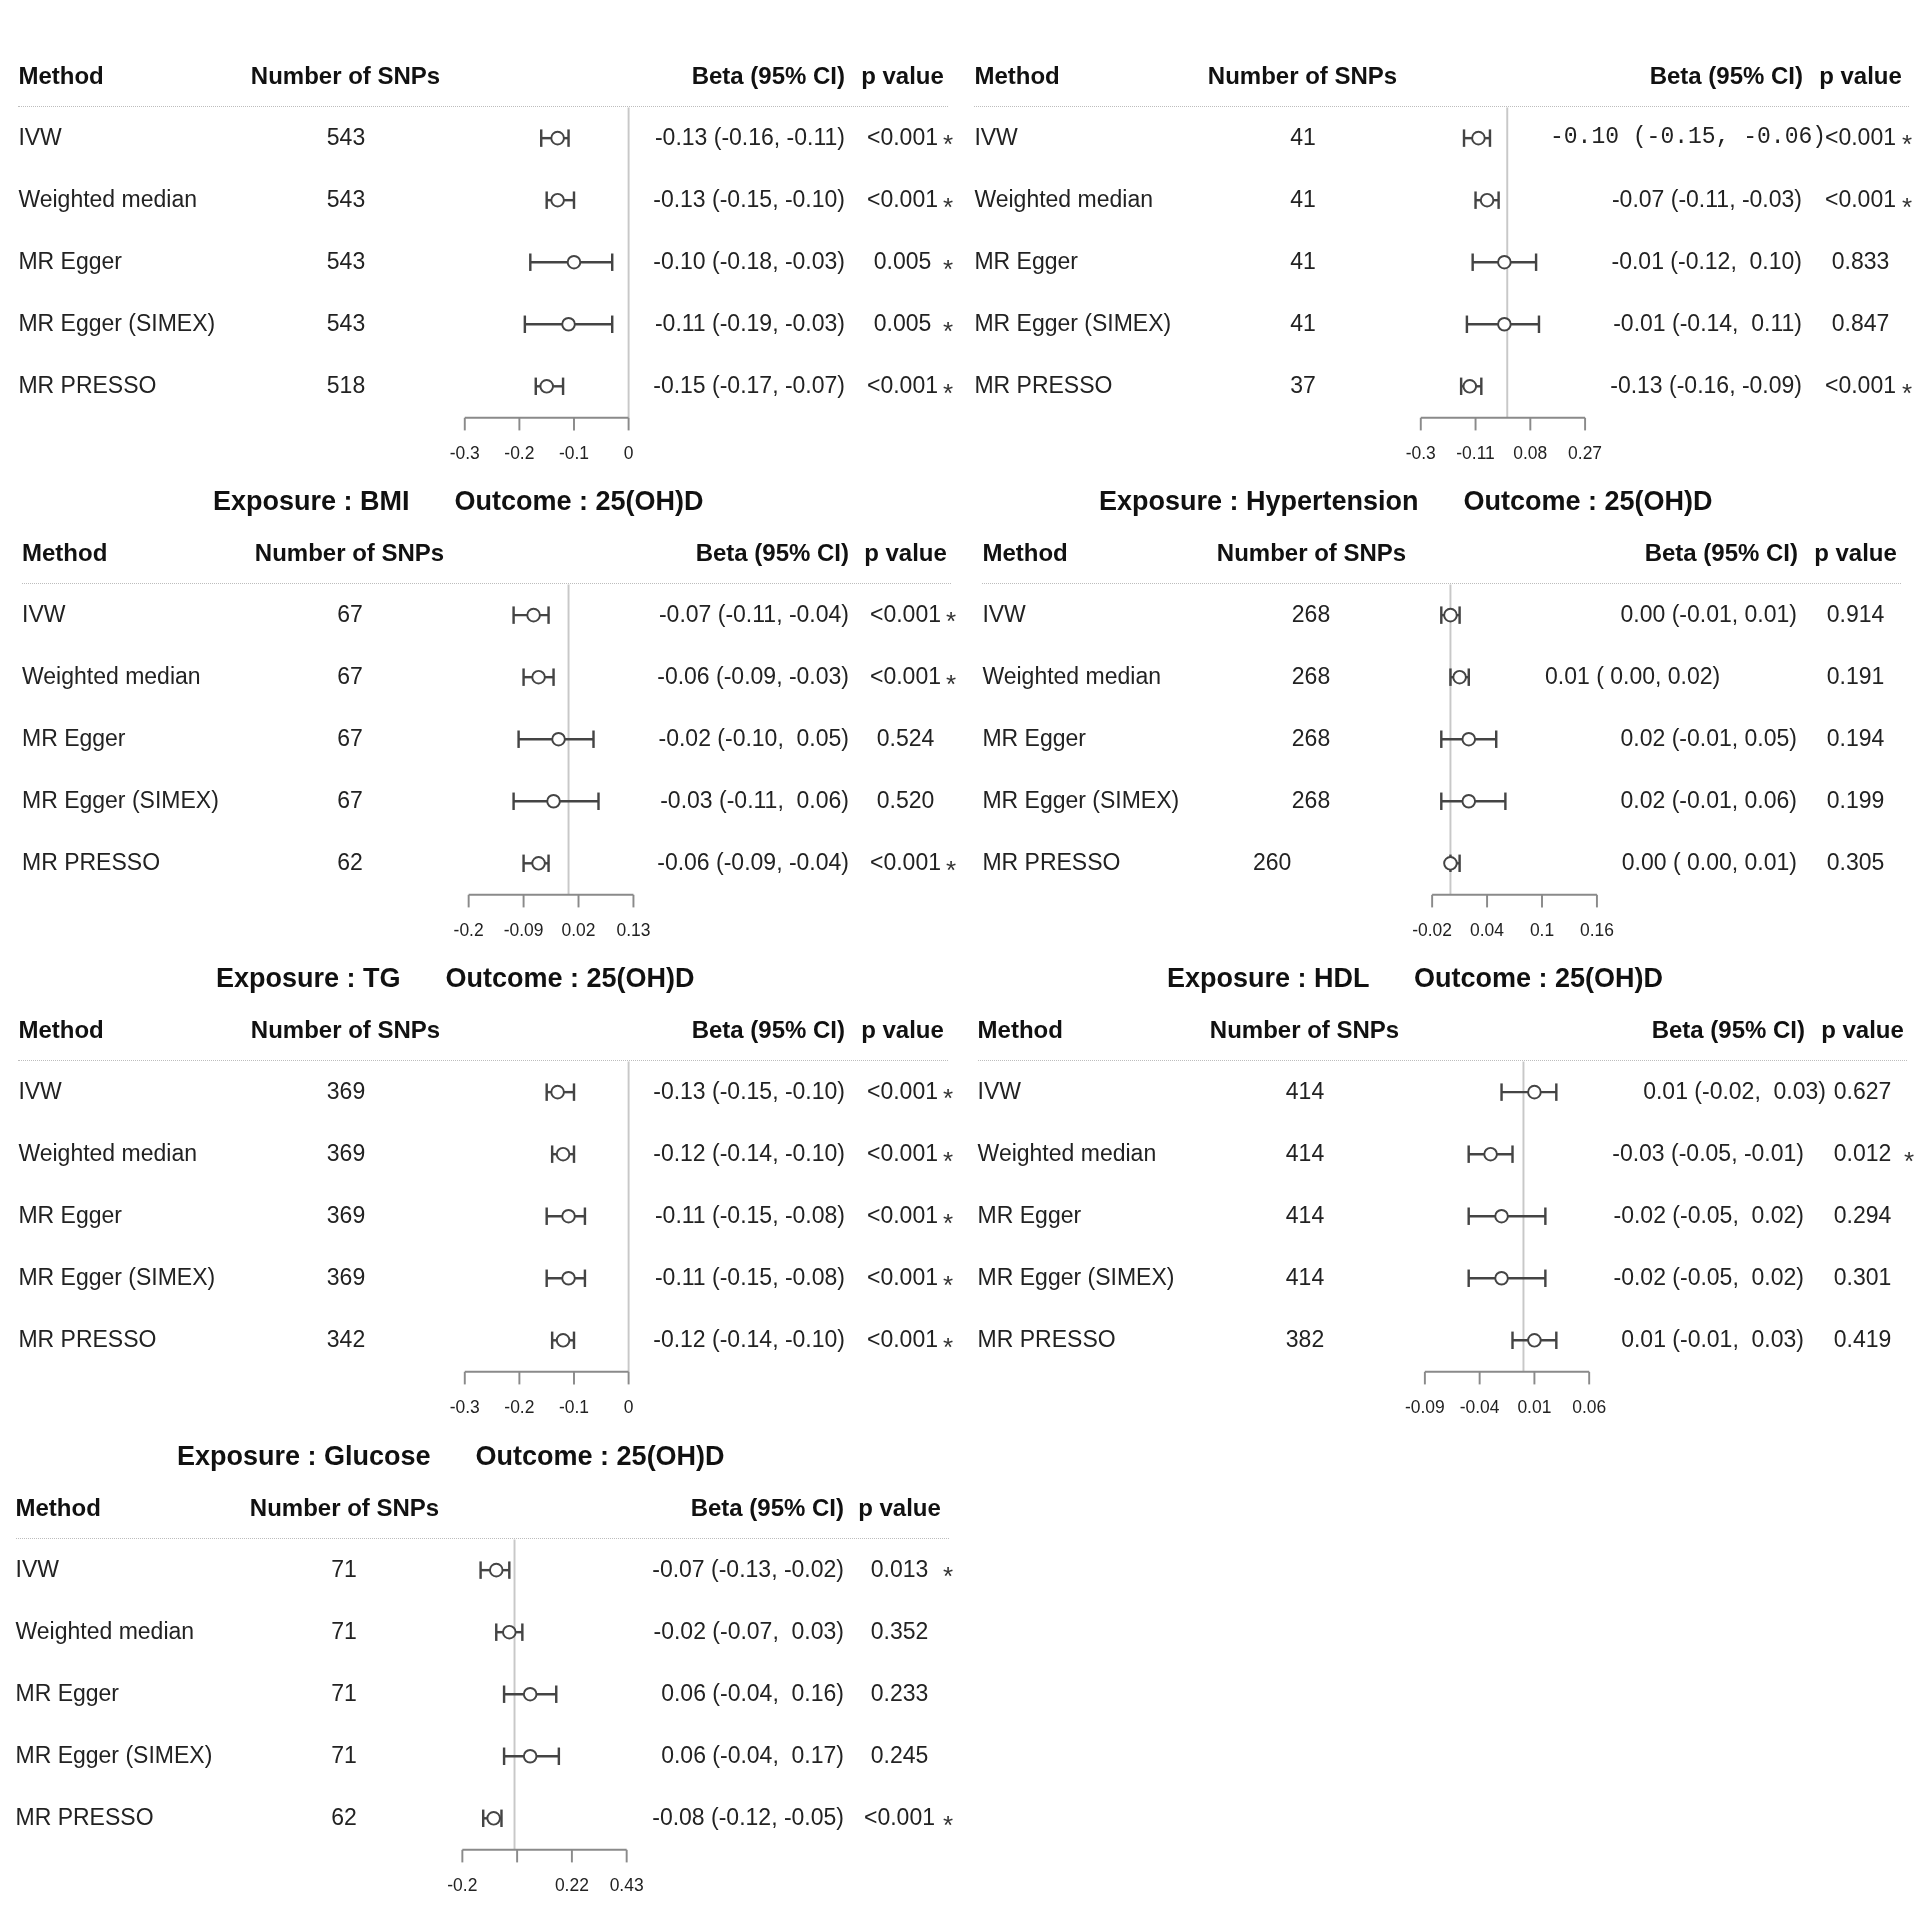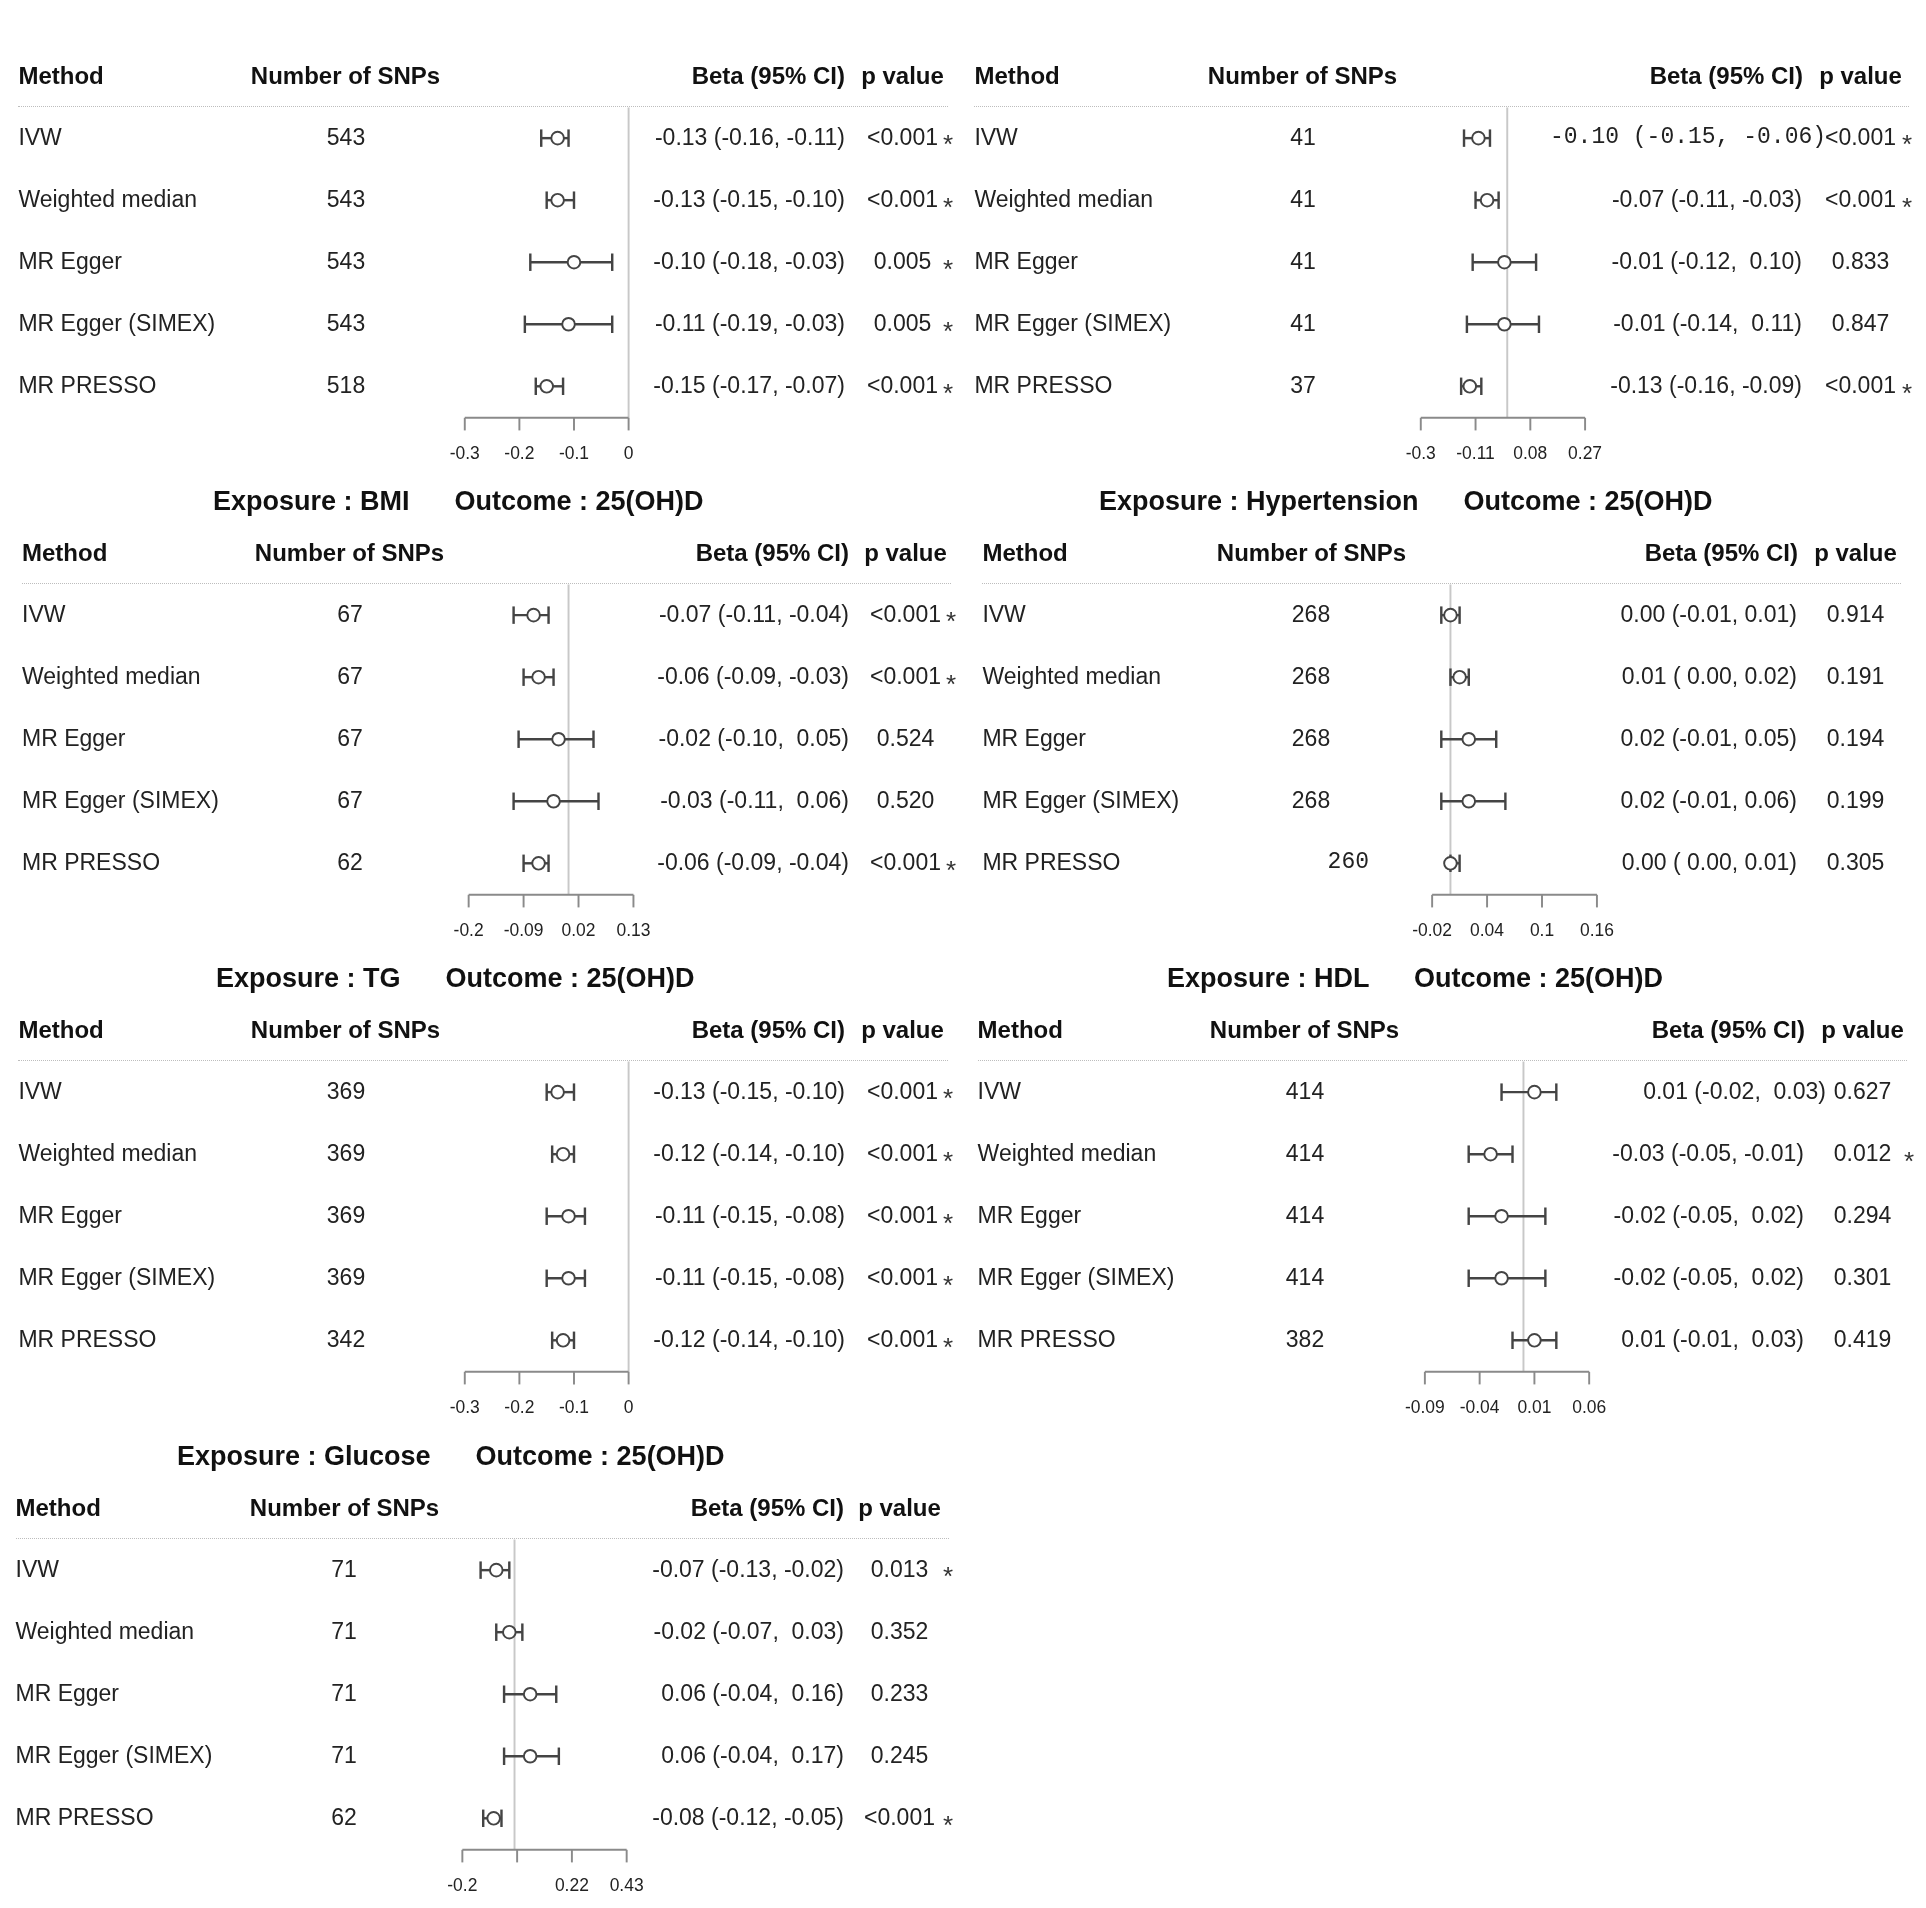--- a/index.html
+++ b/index.html
@@ -242,32 +242,32 @@
     <div class="hdr" style="left: 242px; width: 213px; text-align: center;">Number of SNPs</div>
     <div class="hdr" style="left: 592px; width: 243px; text-align: right;">Beta (95% CI)</div>
     <div class="hdr" style="left: 844px; width: 97px; text-align: center;">p value</div>
     <div class="sep" style="left: 19.4px; width: 919px; border-top-color: rgb(189, 189, 189);"></div>
     <div class="cell" style="left: 19.4px; top: 126px;">IVW</div>
     <div class="cell" style="left: 290px; width: 116px; text-align: center; top: 126px;">268</div>
     <div class="cell" style="left: 582px; width: 252px; text-align: right; top: 126px;">0.00 (-0.01, 0.01)</div>
     <div class="cell" style="left: 844px; width: 97px; text-align: center; top: 126px;">0.914</div>
     <div class="cell" style="left: 19.4px; top: 188px;">Weighted median</div>
     <div class="cell" style="left: 290px; width: 116px; text-align: center; top: 188px;">268</div>
-    <div class="cell" style="left: 582px; width: 252px; text-align: right; top: 188px;">0.01 ( 0.00, 0.02)</div>
+    <div class="cell" style="left: 582px; width: 252px; text-align: left; top: 188px;">0.01 ( 0.00, 0.02)</div>
     <div class="cell" style="left: 844px; width: 97px; text-align: center; top: 188px;">0.191</div>
     <div class="cell" style="left: 19.4px; top: 250px;">MR Egger</div>
     <div class="cell" style="left: 290px; width: 116px; text-align: center; top: 250px;">268</div>
     <div class="cell" style="left: 582px; width: 252px; text-align: right; top: 250px;">0.02 (-0.01, 0.05)</div>
     <div class="cell" style="left: 844px; width: 97px; text-align: center; top: 250px;">0.194</div>
     <div class="cell" style="left: 19.4px; top: 312px;">MR Egger (SIMEX)</div>
     <div class="cell" style="left: 290px; width: 116px; text-align: center; top: 312px;">268</div>
     <div class="cell" style="left: 582px; width: 252px; text-align: right; top: 312px;">0.02 (-0.01, 0.06)</div>
     <div class="cell" style="left: 844px; width: 97px; text-align: center; top: 312px;">0.199</div>
     <div class="cell" style="left: 19.4px; top: 374px;">MR PRESSO</div>
-    <div class="cell" style="left: 290px; width: 116px; text-align: right; top: 374px; font-family: Liberation Mono, monospace;">260</div>
+    <div class="cell" style="left: 290px; width: 116px; text-align: left; top: 374px;">260</div>
     <div class="cell" style="left: 582px; width: 252px; text-align: right; top: 374px;">0.00 ( 0.00, 0.01)</div>
     <div class="cell" style="left: 844px; width: 97px; text-align: center; top: 374px;">0.305</div>
     <svg class="plot" width="963" height="475" viewBox="0 0 1985 980">
       <line x1="1004.7777777777778" y1="222" x2="1004.7777777777778" y2="862" stroke="#c8c8c8" stroke-width="4"></line>
       <line x1="967" y1="862" x2="1307" y2="862" stroke="#8a8a8a" stroke-width="4"></line>
       <line x1="967" y1="862" x2="967" y2="888" stroke="#8a8a8a" stroke-width="4"></line>
       <text x="967" y="946" text-anchor="middle" class="tick-label">-0.02</text>
       <line x1="1080.3333333333333" y1="862" x2="1080.3333333333333" y2="888" stroke="#8a8a8a" stroke-width="4"></line>
       <text x="1080.3333333333333" y="946" text-anchor="middle" class="tick-label">0.04</text>
       <line x1="1193.6666666666667" y1="862" x2="1193.6666666666667" y2="888" stroke="#8a8a8a" stroke-width="4"></line>

